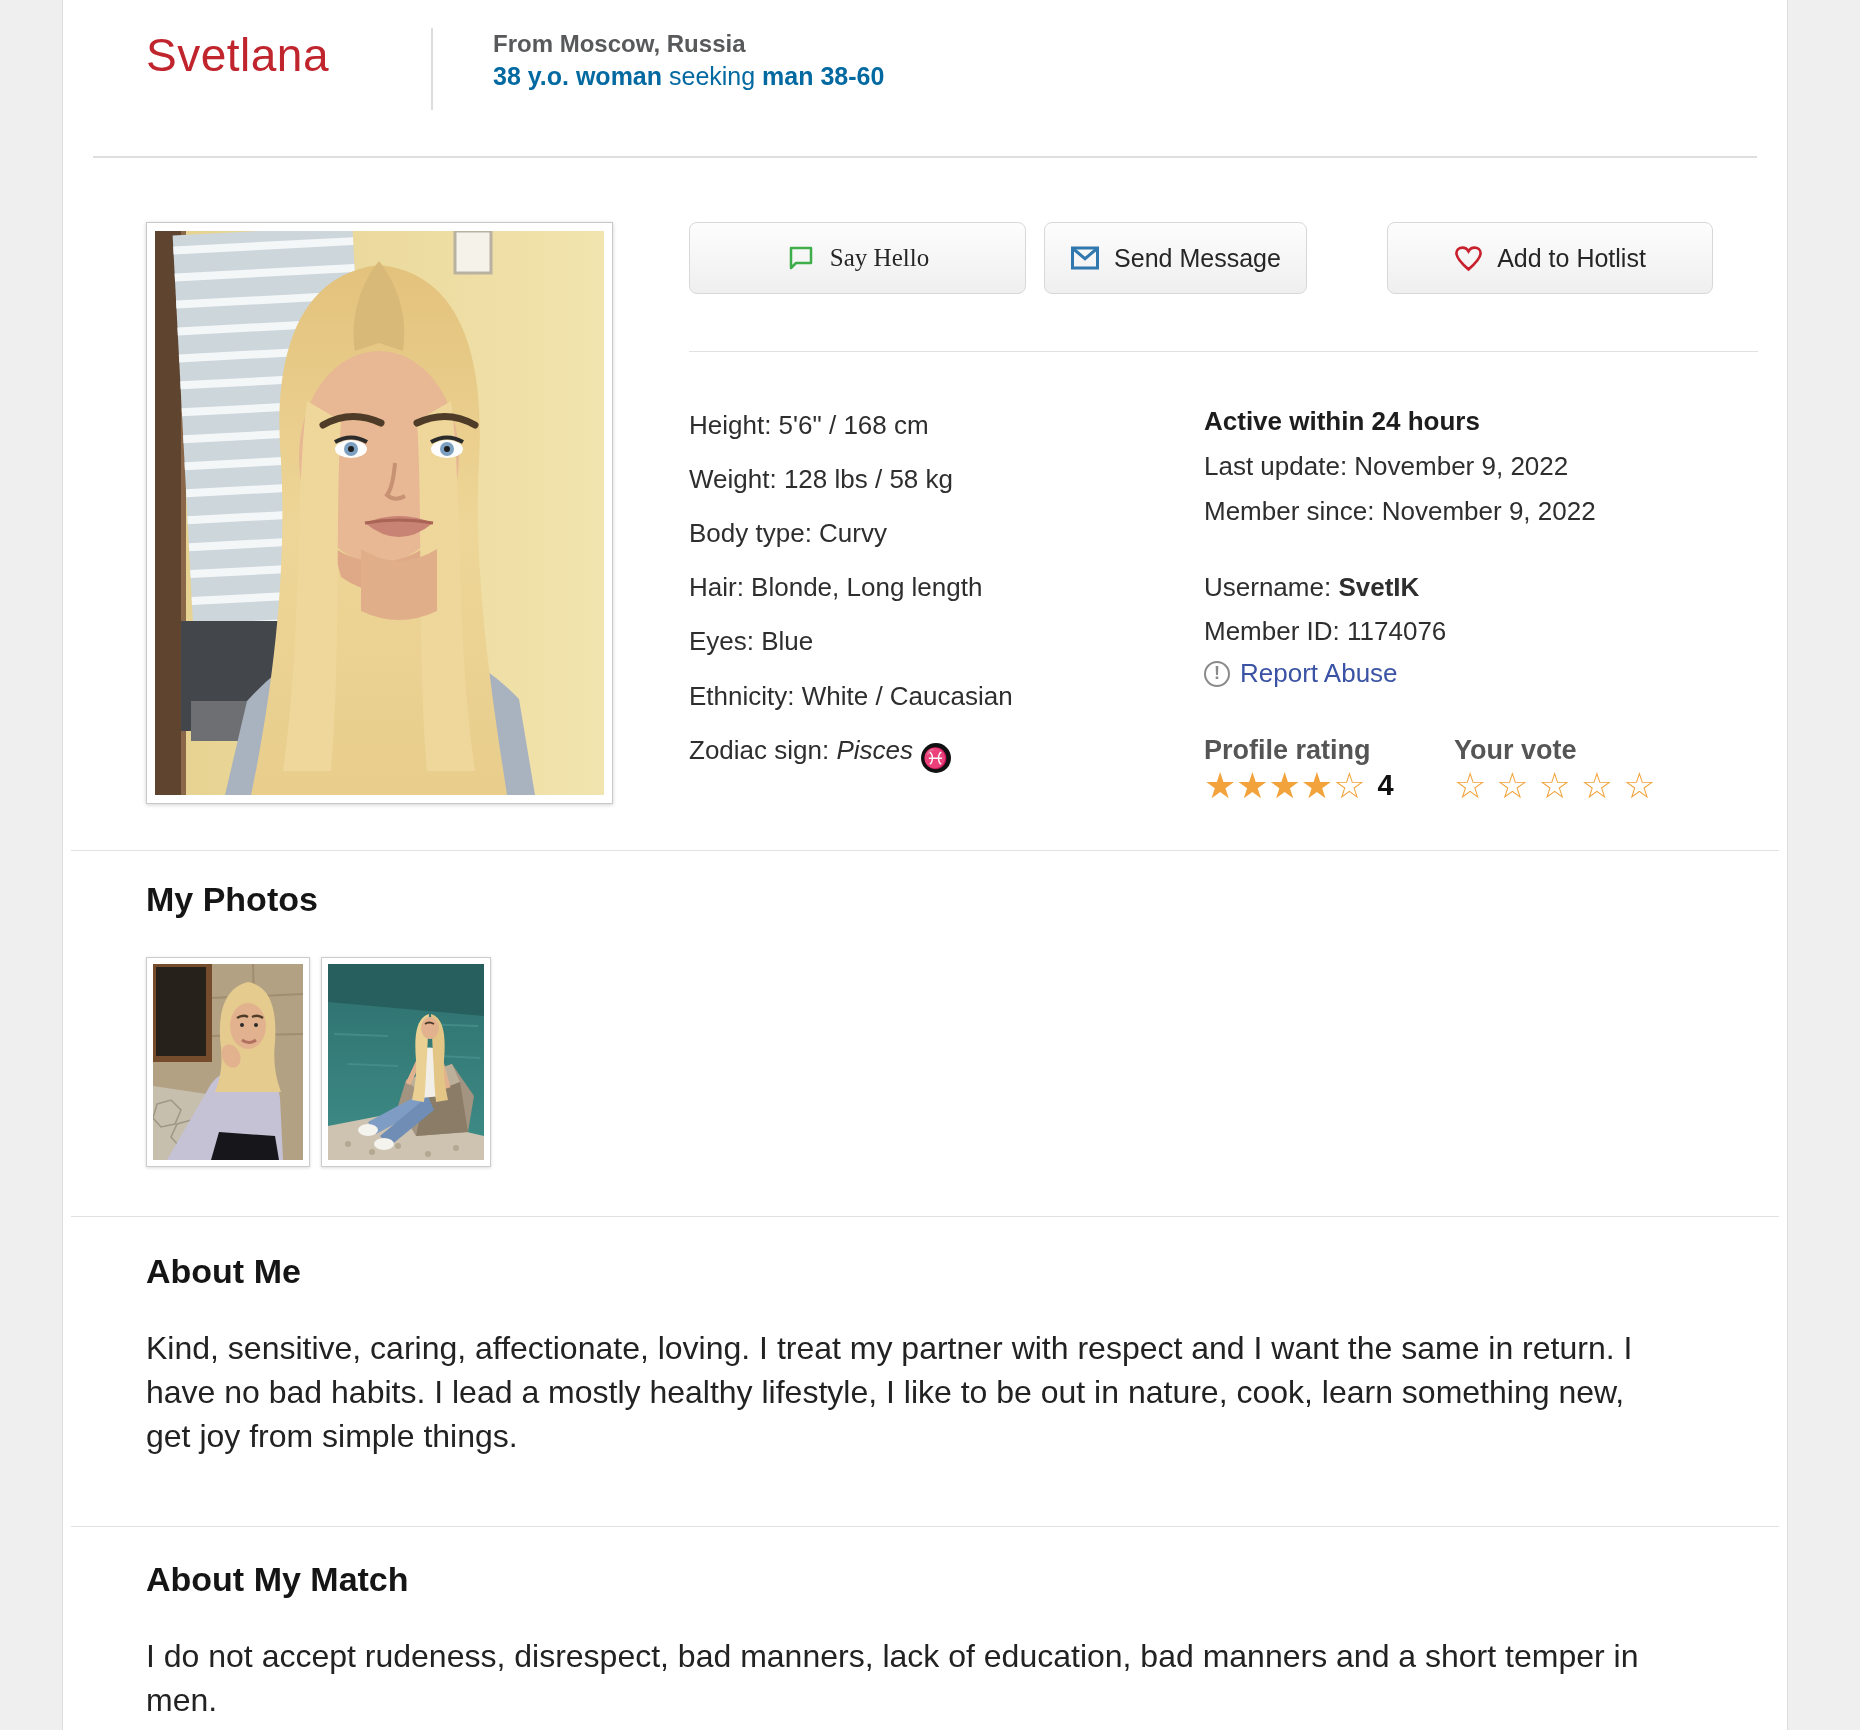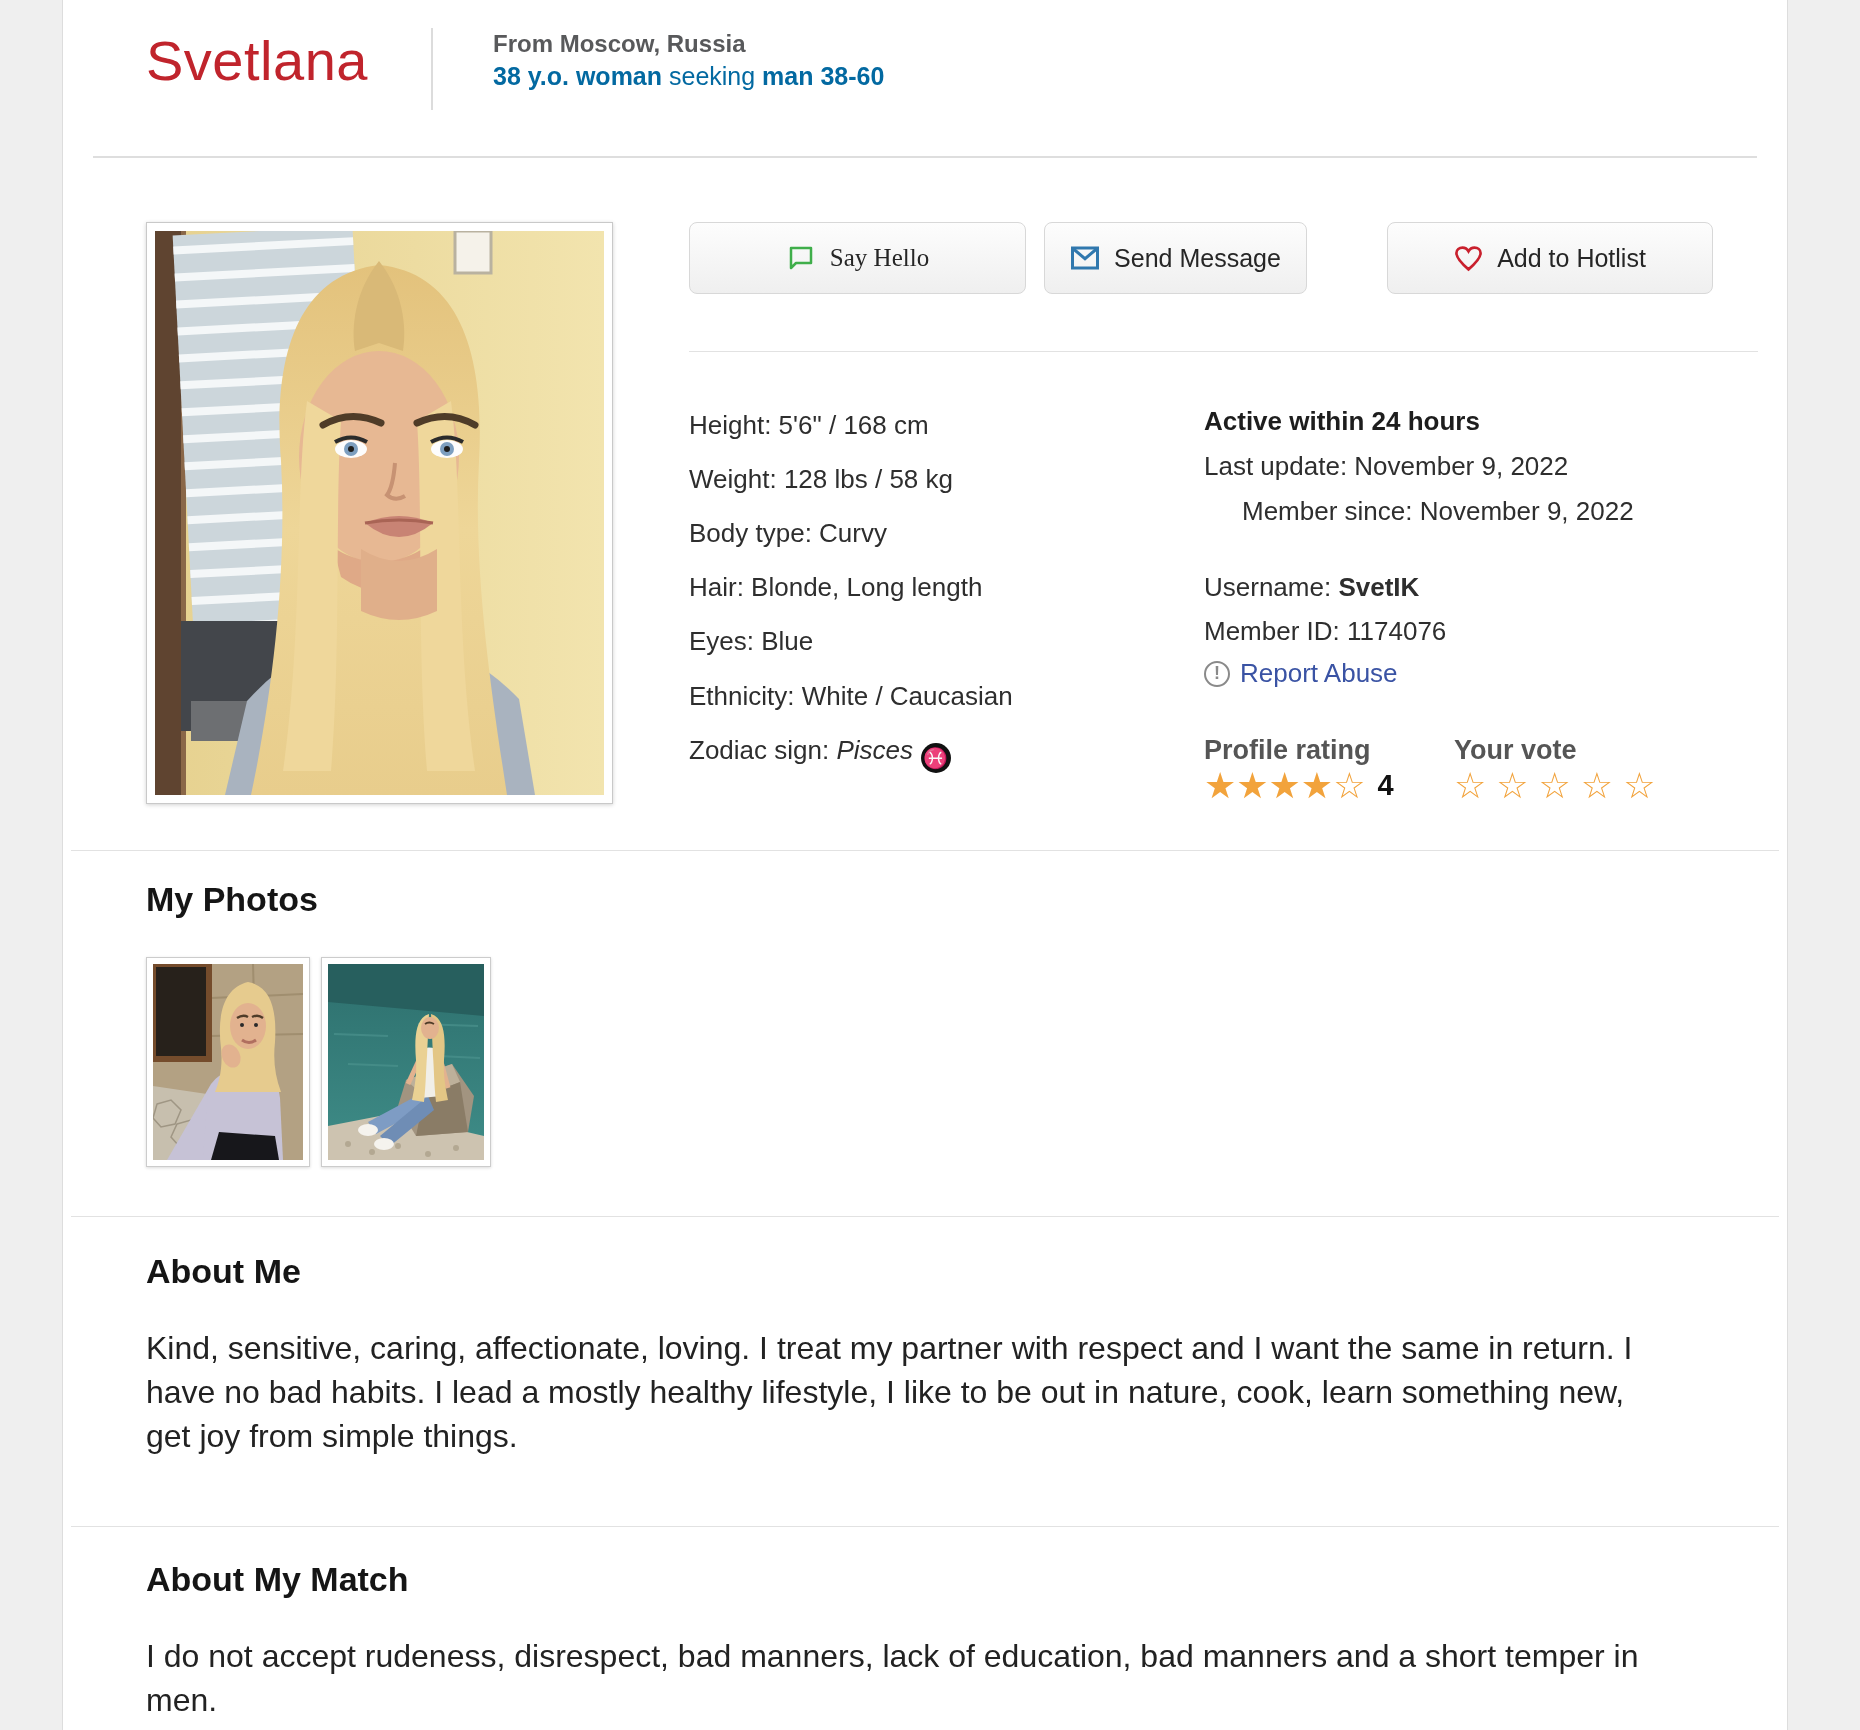--- a/index.html
+++ b/index.html
@@ -11,21 +11,21 @@
     -webkit-font-smoothing:antialiased;
   }
   #card{
     position:absolute;left:62px;top:0;width:1726px;height:1730px;
     background:#ffffff;border-left:1px solid #ddd;border-right:1px solid #ddd;
     box-sizing:border-box;
   }
   .abs{position:absolute;}
 
   
-  .profile-name{font-size:56px;color:#c0242c;letter-spacing:.5px;}
+  .profile-name{font-size:46px;color:#c0242c;letter-spacing:.5px;}
   .vdivider{width:2px;background:#dcdcdc;}
   .location{font-size:24px;font-weight:bold;color:#58595b;}
   .seeking{font-size:25px;color:#0369a1;}
   .seeking b{font-weight:bold;}
   .hline{height:2px;background:#dedede;}
   .hline-thin{height:1px;background:#e2e2e2;}
 
   
   .photo-frame{
     background:#fff;border:1px solid #c9c9c9;padding:8px;
@@ -201,21 +201,21 @@
   <div class="abs detail-row" style="left:626px;top:572px;">Hair: Blonde, Long length</div>
   <div class="abs detail-row" style="left:626px;top:626px;">Eyes: Blue</div>
   <div class="abs detail-row" style="left:626px;top:681px;">Ethnicity: White / Caucasian</div>
   <div class="abs detail-row" style="left:626px;top:735px;">
     <span>Zodiac sign:</span>
     <span class="zodiac-value">Pisces</span><span class="zodiac-badge">♓</span>
   </div>
 
   <div class="abs status-line status-bold" style="left:1141px;top:406px;">Active within 24 hours</div>
   <div class="abs status-line" style="left:1141px;top:451px;">Last update: November 9, 2022</div>
-  <div class="abs status-line" style="left:1179px;top:496px;">Member since: November 9, 2022</div>
+  <div class="abs status-line" style="left:1141px;top:496px;">Member since: November 9, 2022</div>
 
   <div class="abs status-line" style="left:1141px;top:572px;">
     <span>Username:</span>
     <b>SvetIK</b>
   </div>
   <div class="abs status-line" style="left:1141px;top:616px;">Member ID: 1174076</div>
   <div class="abs report-link" style="left:1141px;top:658px;">
     <span class="report-badge">!</span>
     <span>Report Abuse</span>
   </div>

